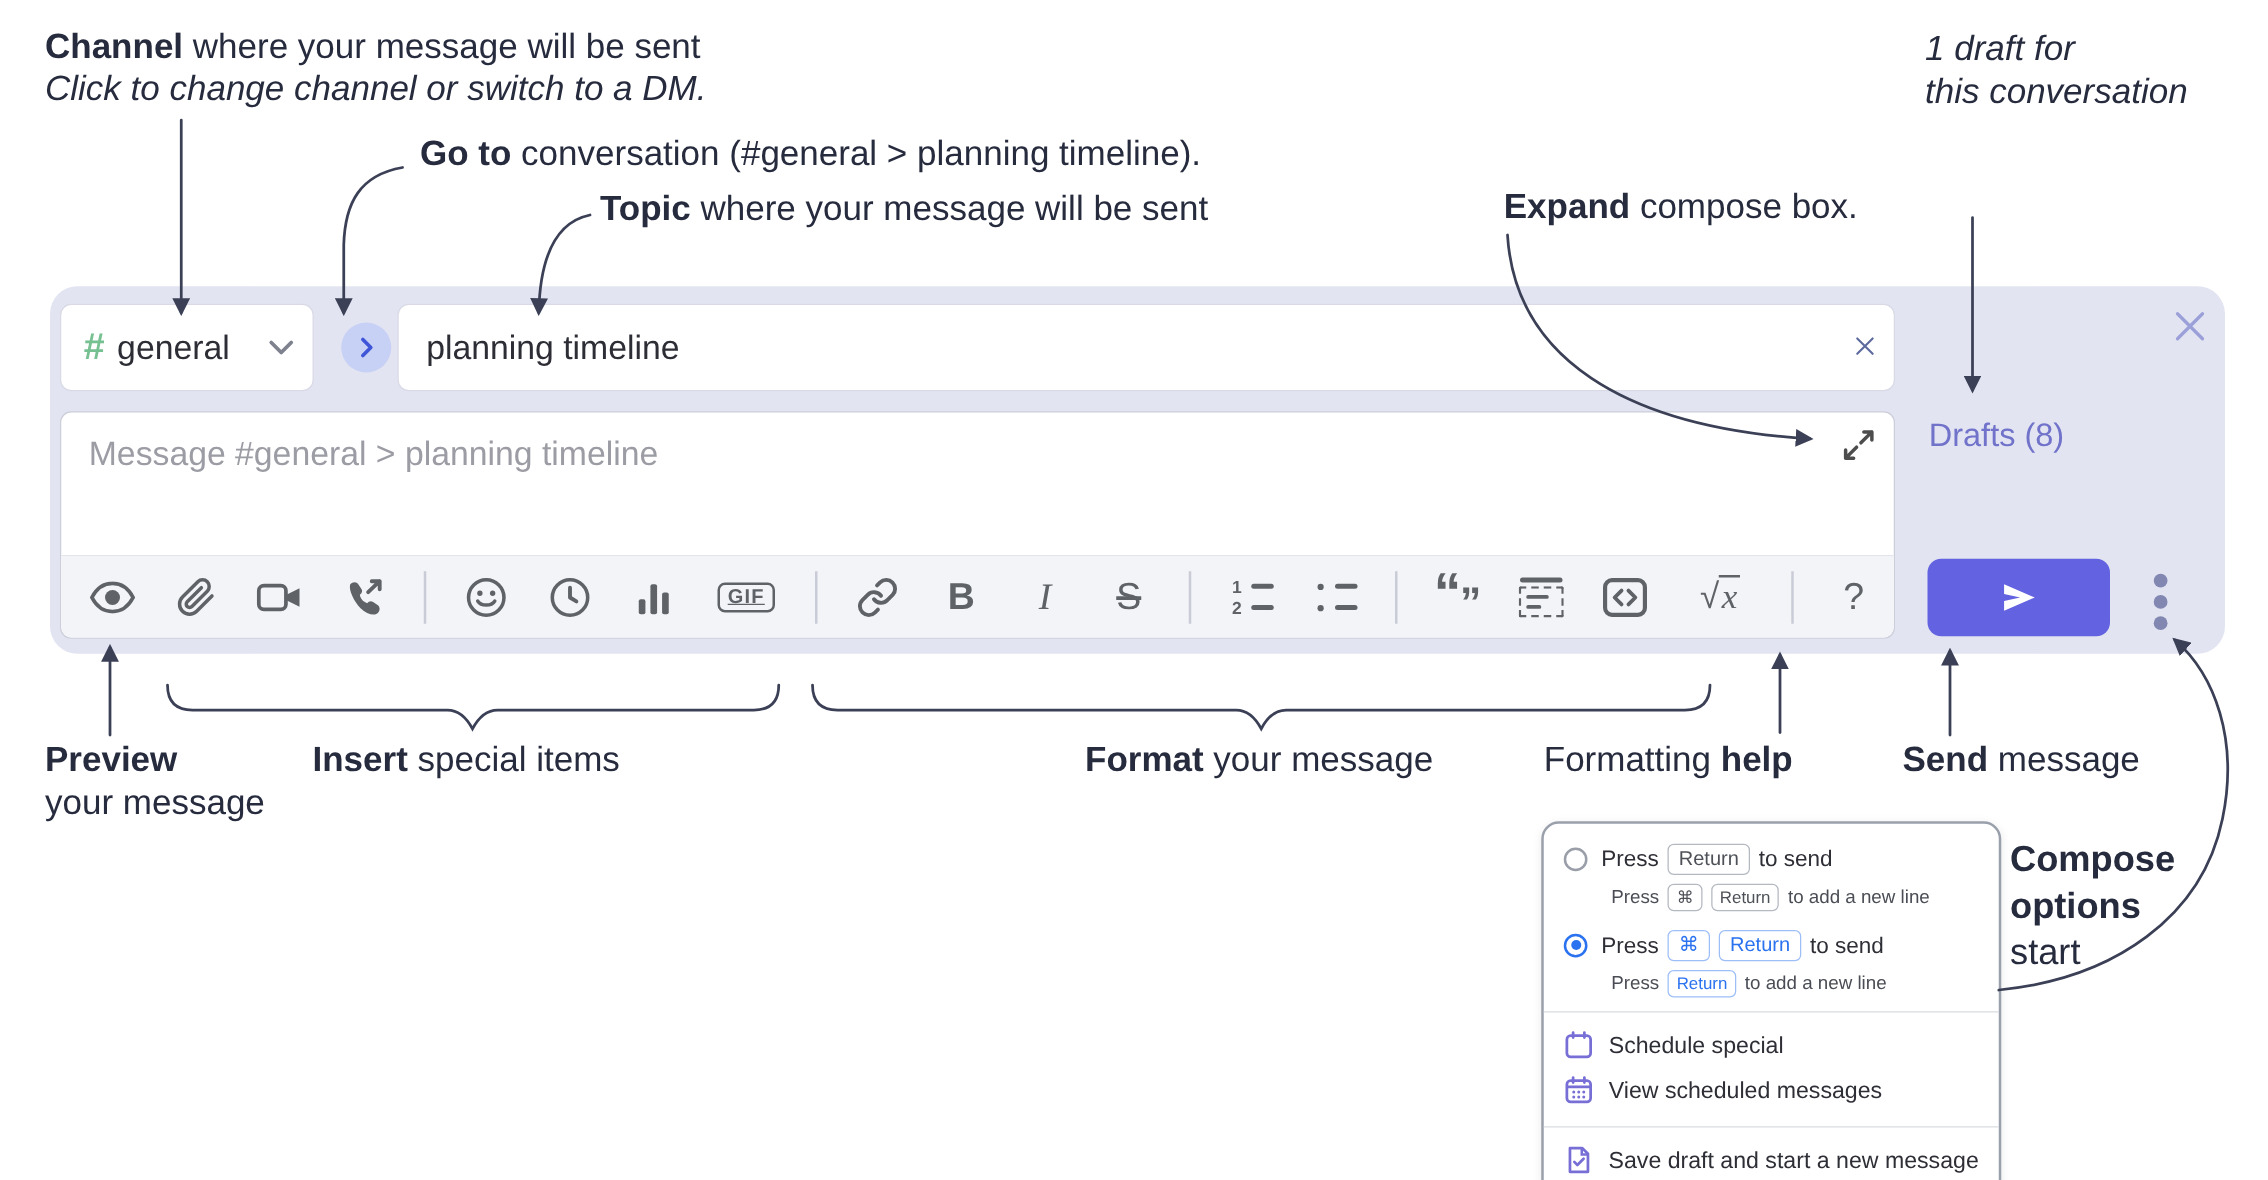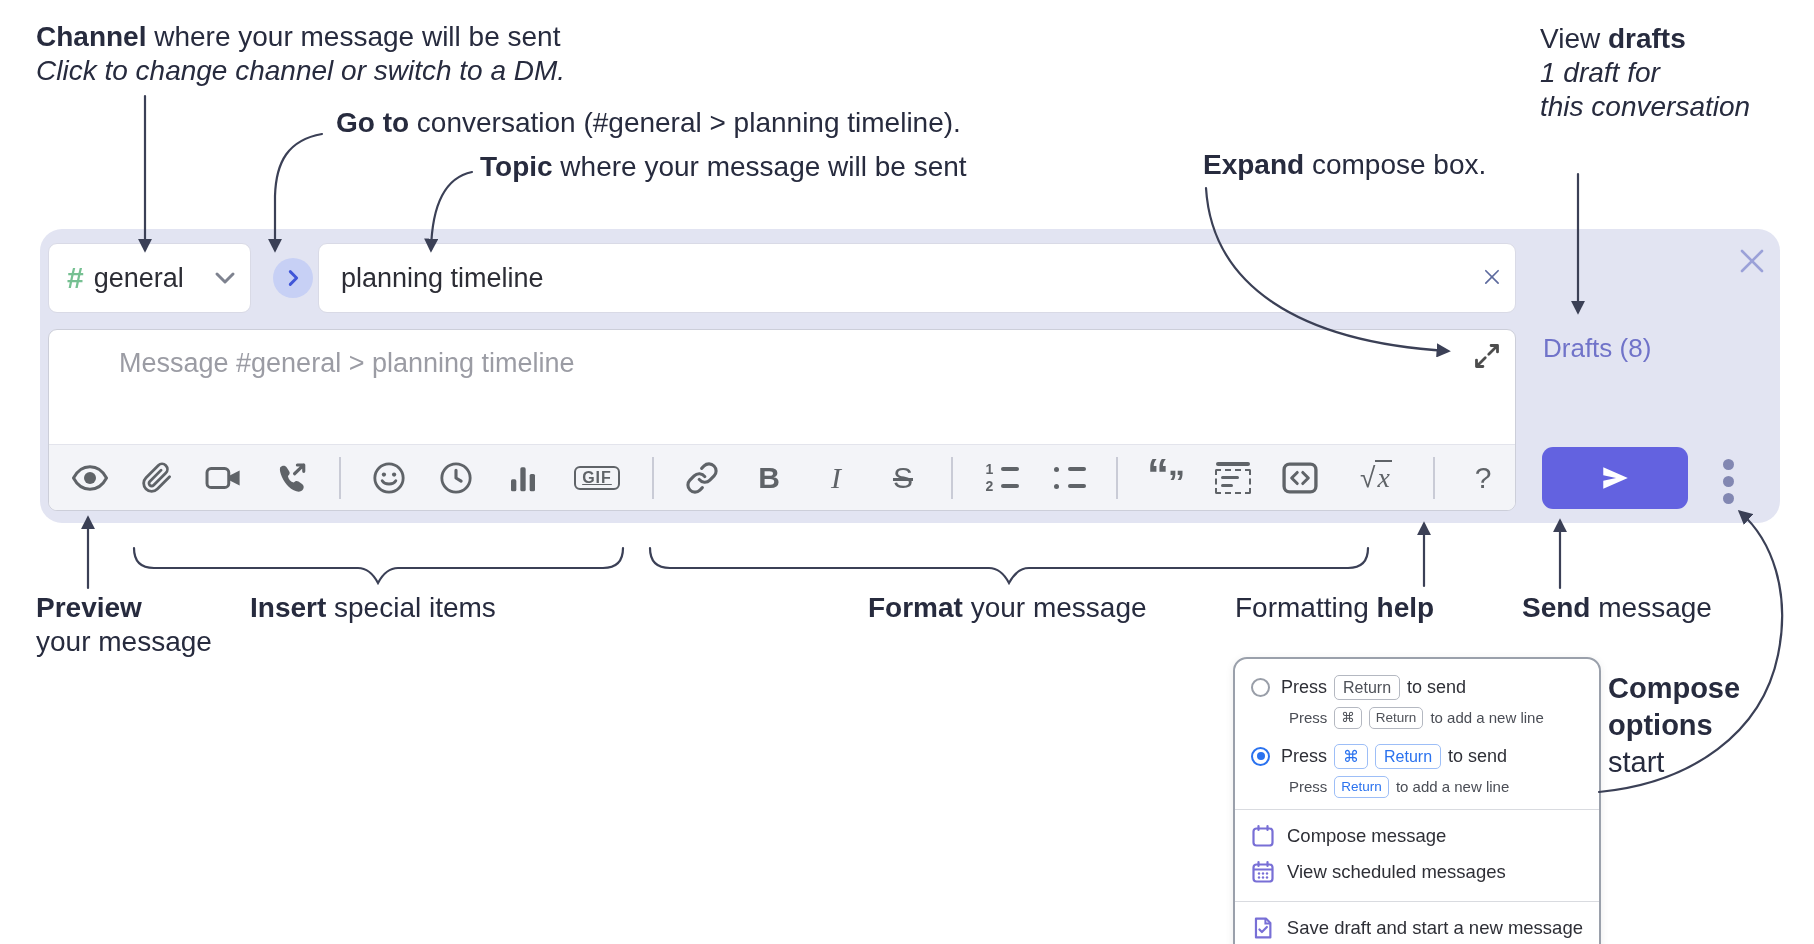--- a/index.html
+++ b/index.html
@@ -22,21 +22,21 @@
   .channel-name{font-size:27px;color:#2c2d35;flex:1;}
   .goto-circle{position:absolute;left:233px;top:29px;width:40px;height:40px;border-radius:50%;
                background:#c7d0f5;display:flex;align-items:center;justify-content:center;}
   .topic-box{left:278px;top:14px;width:1198px;height:70px;display:flex;align-items:center;}
   .topic-box input{border:none;outline:none;flex:1;font-size:27px;color:#2c2d35;
                    padding:0 0 0 22px;font-family:inherit;background:transparent;}
   .msg-panel{position:absolute;left:8px;top:100px;width:1468px;height:182px;background:#fff;
              border:1px solid #ccced9;border-radius:9px;}
   .msg-panel textarea{position:absolute;left:0;top:0;width:100%;height:114px;border:none;outline:none;
              resize:none;font-family:inherit;font-size:27px;color:#2c2d35;padding:18px 60px 0 22px;
-             background:transparent;margin-left:48px;}
+             background:transparent;}
   .msg-panel textarea::placeholder{color:#9b9ca4;opacity:1;}
   .expand-btn{position:absolute;right:14px;top:12px;width:28px;height:28px;cursor:pointer;}
   .toolbar{position:absolute;left:0;bottom:0;width:100%;height:66px;background:#f3f4f8;
            border-top:1px solid #e3e4ec;border-radius:0 0 8px 8px;
            display:flex;align-items:center;padding-left:22px;gap:29px;}
   .tb{width:38px;height:44px;display:flex;align-items:center;justify-content:center;
       color:#5f6368;cursor:pointer;flex:0 0 auto;}
   .tb-div{width:2px;height:42px;background:#c9cbd6;flex:0 0 auto;}
   .glyph{font-size:30px;color:#5f6368;}
   .glyph-b{font-weight:bold;}
@@ -104,21 +104,20 @@
 
   <div class="ann" style="left:480px;top:150px;">
     <b>Topic</b><span> where your message will be sent</span>
   </div>
 
   <div class="ann" style="left:1203px;top:148px;">
     <b>Expand</b><span> compose box.</span>
   </div>
 
   <div class="ann" style="left:1540px;top:22px;">
-    <div><span>View </span><b>drafts</b></div>
     <div class="it">1 draft for</div>
     <div class="it">this conversation</div>
   </div>
 
   <div class="compose">
 
     <div class="pill channel-pill">
       <span class="hash">#</span>
       <span class="channel-name">general</span>
       <svg width="22" height="14" viewBox="0 0 22 14">
@@ -333,21 +332,21 @@
       <span>Press</span>
       <span class="kbd blue small">Return</span>
       <span>to add a new line</span>
     </div>
     <div class="pdiv"></div>
     <div class="pitem">
       <svg width="24" height="24" viewBox="0 0 24 24">
         <rect x="2.5" y="4.5" width="19" height="17" rx="3" fill="none" stroke="#786fd6" stroke-width="2.2"></rect>
         <path d="M7.5,2 L7.5,6 M16.5,2 L16.5,6" stroke="#786fd6" stroke-width="2.2" stroke-linecap="round"></path>
       </svg>
-      <span>Compose message</span>
+      <span>Schedule special</span>
     </div>
     <div class="pitem">
       <svg width="24" height="24" viewBox="0 0 24 24">
         <rect x="2.5" y="4.5" width="19" height="17" rx="3" fill="none" stroke="#786fd6" stroke-width="2.2"></rect>
         <path d="M7.5,2 L7.5,6 M16.5,2 L16.5,6 M3,9.5 L21,9.5" stroke="#786fd6" stroke-width="2.2" stroke-linecap="round"></path>
         <g fill="#786fd6">
             <circle cx="8" cy="13.5" r="1.2"></circle>
             <circle cx="12" cy="13.5" r="1.2"></circle>
             <circle cx="16" cy="13.5" r="1.2"></circle>
             <circle cx="8" cy="17.5" r="1.2"></circle>

